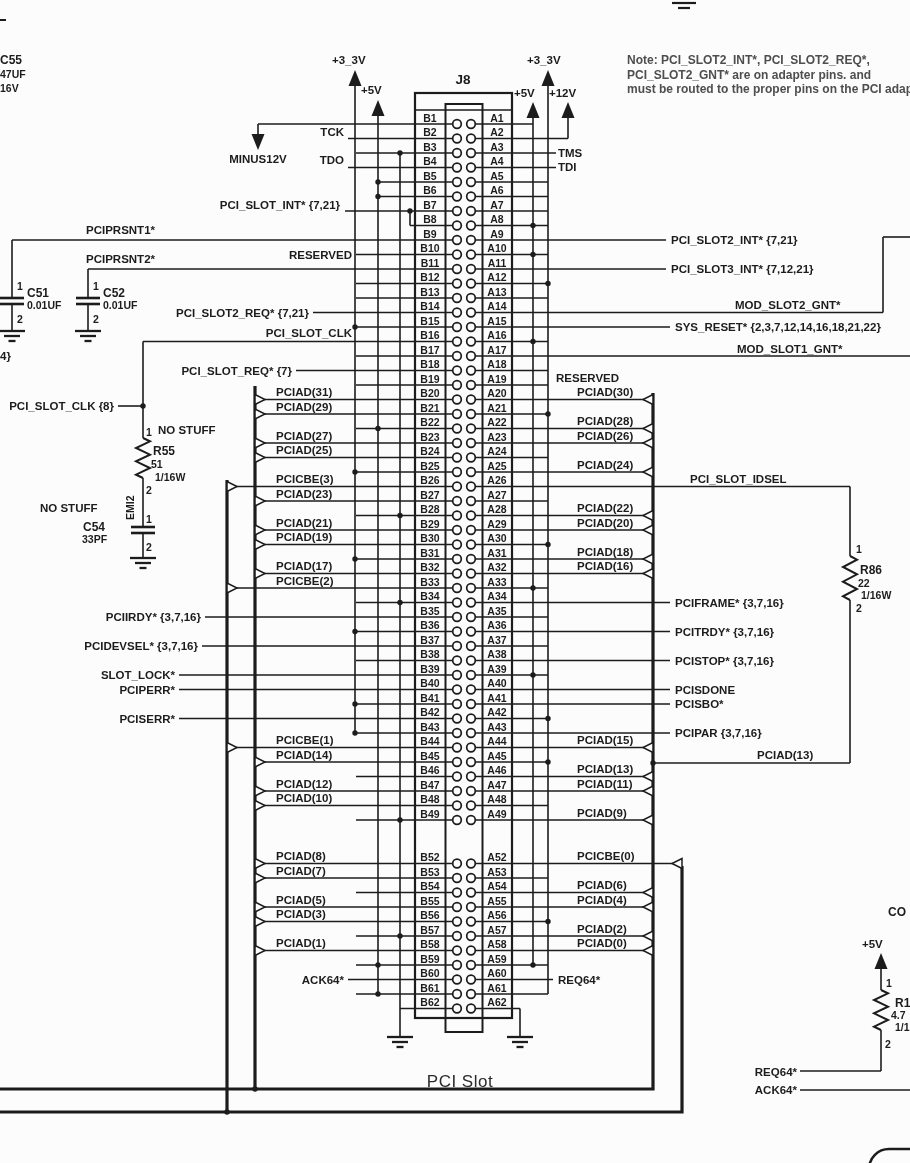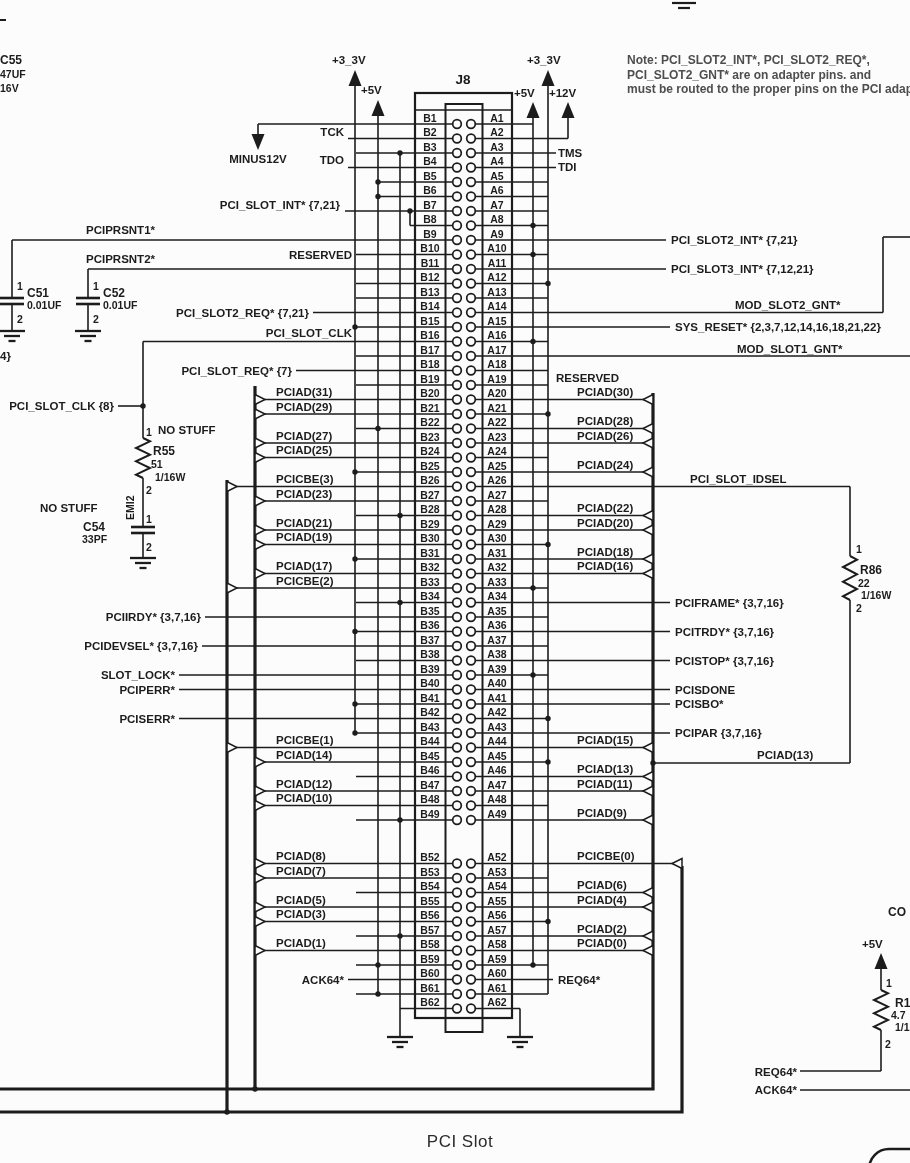--- a/index.html
+++ b/index.html
@@ -6,21 +6,21 @@
   body{
     width:910px;height:1163px;position:relative;overflow:hidden;
     background:#fcfcfc;font-family:"Liberation Sans",sans-serif;
   }
   #schem{position:absolute;left:0;top:0;}
   .note-block{
     position:absolute;left:627px;top:53px;width:284px;overflow:hidden;
     font-size:12px;line-height:14.5px;color:#4e4e4e;white-space:nowrap;font-weight:bold;
   }
   .page-title{
-    position:absolute;left:370px;top:1132px;width:180px;text-align:center;
+    position:absolute;left:370px;top:1072px;width:180px;text-align:center;
     font-size:17px;color:#2b2b2b;letter-spacing:.5px;
   }
 </style>
 </head>
 <body>
 
 <svg id="schem" width="910" height="1163" viewBox="0 0 910 1163">
     <line x1="355" y1="86" x2="355" y2="734" stroke="#1c1c1c" stroke-width="1.6"></line>
     <polygon points="355,70 348.5,86 361.5,86" fill="#1c1c1c"></polygon>
     <text x="332" y="64" fill="#1c1c1c" font-size="11.5" font-weight="700" text-anchor="start" font-family="&quot;Liberation Sans&quot;,sans-serif">+3_3V</text>

